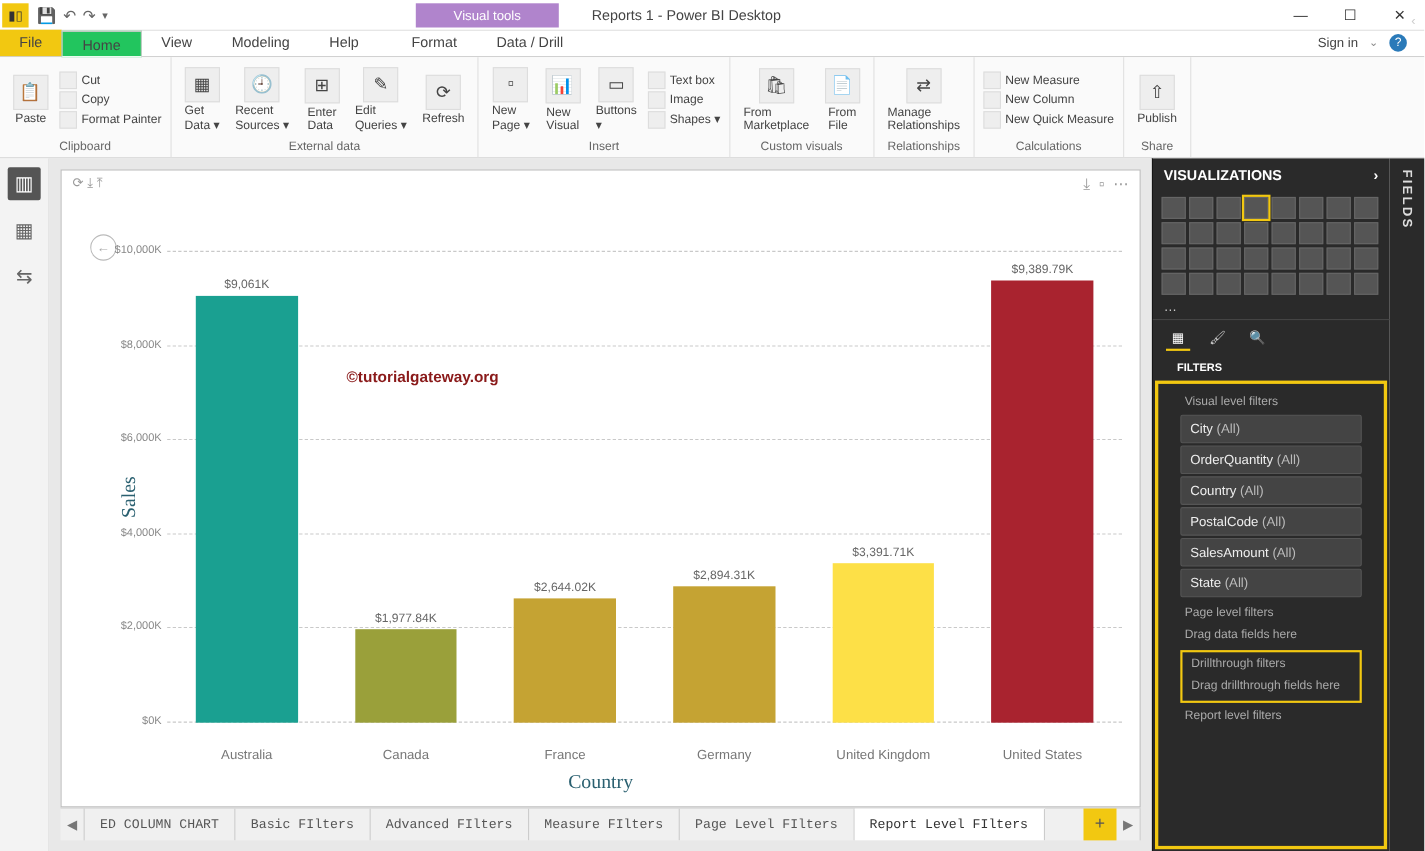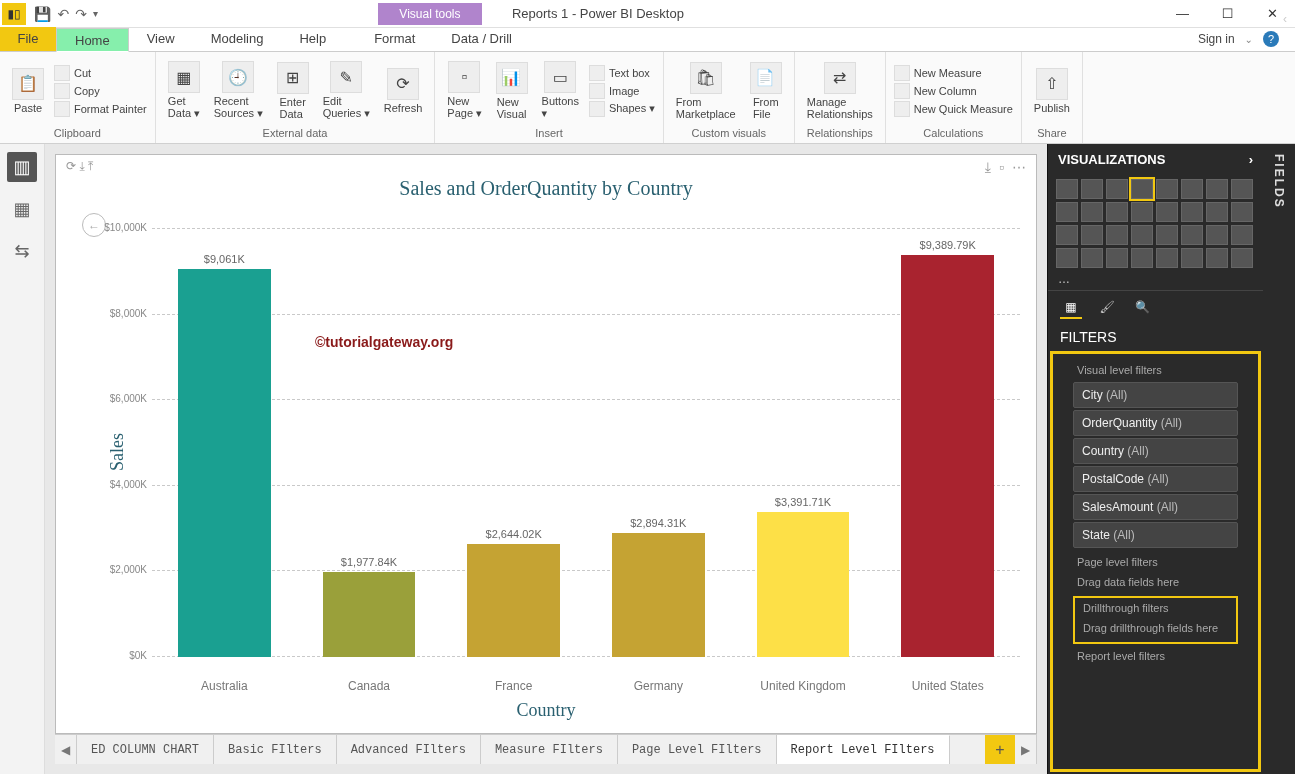--- a/index.html
+++ b/index.html
@@ -3,30 +3,30 @@
 <meta charset="utf-8">
 <style>
 * { box-sizing: border-box; margin: 0; padding: 0; font-family: "Segoe UI", Tahoma, sans-serif; }
 body { width: 1295px; height: 774px; background: #fff; font-size: 12px; color: #333; overflow: hidden; }
 
 
 .titlebar { height: 28px; background: #fff; display: flex; align-items: center; border-bottom: 1px solid #e0e0e0; }
 .titlebar .yellow { width: 24px; height: 22px; background: #f2c811; display:flex; align-items:center; justify-content:center; margin-left:2px; }
 .titlebar .qat { display:flex; gap:6px; margin-left:8px; align-items:center; }
 .titlebar .qat span { color:#666; font-size:14px; cursor:default; }
-.titlebar .vt { margin-left: 280px; width:104px; background:#b084cc; color:#fff; text-align:center; height:22px; line-height:22px; font-size:12px; }
+.titlebar .vt { margin-left: 280px; width:130px; background:#b084cc; color:#fff; text-align:center; height:22px; line-height:22px; font-size:12px; }
 .titlebar .title { margin-left: 30px; color:#444; font-size:13px; }
 .titlebar .wincontrols { margin-left:auto; display:flex; }
 .titlebar .wincontrols div { width:45px; height:28px; display:flex; align-items:center; justify-content:center; font-size:13px; color:#333;}
 
 
 .menutabs { height: 24px; display:flex; align-items:flex-end; border-bottom:1px solid #ccc; }
 .menutabs .filetab { width:56px; background:#f2c811; color:#444; height:24px; line-height:24px; text-align:center; font-size:13px; }
 .menutabs .tab { padding:0 18px; height:24px; line-height:24px; font-size:13px; color:#444; }
-.menutabs .tab.active { border:1px solid #ccc; border-bottom:1px solid #fff; background:#86efac; margin-bottom:-1px; }
+.menutabs .tab.active { border:1px solid #ccc; border-bottom:1px solid #fff; background:#22c55e; margin-bottom:-1px; }
 
 
 .ribbon { height: 92px; display:flex; background:#fafafa; border-bottom:1px solid #d0d0d0; }
 .ribbon-group { border-right:1px solid #e0e0e0; display:flex; flex-direction:column; padding:2px 8px; }
 .ribbon-group .items { flex:1; display:flex; align-items:center; gap:6px; }
 .ribbon-group .label { text-align:center; font-size:11px; color:#666; padding-bottom:2px; }
 .rbtn-lg { display:flex; flex-direction:column; align-items:center; gap:2px; font-size:11px; color:#444; padding:2px 4px; }
 .rbtn-lg .ico { width:32px; height:32px; background:#eee; border:1px solid #ddd; display:flex; align-items:center; justify-content:center; font-size:16px; }
 .rbtn-sm-col { display:flex; flex-direction:column; gap:2px; font-size:11px; color:#444;}
 .rbtn-sm { display:flex; align-items:center; gap:4px; }
@@ -74,21 +74,21 @@
 .fields-collapsed { width:32px; background:#2a2a2a; color:#999; display:flex; align-items:flex-start; justify-content:center; padding-top:10px; }
 .fields-collapsed .vtext { writing-mode: vertical-rl; letter-spacing:2px; font-size:12px; color:#ddd; font-weight:bold;}
 .panel-header { padding:8px 10px; font-weight:bold; color:#fff; display:flex; justify-content:space-between; align-items:center; font-size:13px;}
 .viz-grid { padding:4px 8px; display:grid; grid-template-columns: repeat(8, 22px); grid-auto-rows:20px; gap:3px; }
 .viz-grid .vz { background:#555; border:1px solid #666; }
 .viz-grid .vz.sel { outline:2px solid #f2c811; }
 .more { padding:0 10px 4px; color:#ccc; }
 .mode-tabs { display:flex; gap:14px; padding:6px 12px 2px; border-top:1px solid #444;}
 .mode-tabs .mt { width:22px; height:22px; border-bottom:2px solid transparent; display:flex; align-items:center; justify-content:center; color:#ccc; }
 .mode-tabs .mt.active { border-bottom:2px solid #f2c811; color:#fff; }
-.filters-title { padding:8px 12px 6px; font-weight:normal; color:#fff; font-size:14px; }
+.filters-title { padding:8px 22px 6px; font-weight:bold; color:#fff; font-size:10px; }
 .filters-box { border:3px solid #f2c811; margin:0 2px 2px; padding:4px 20px 6px; flex:1; overflow:auto; display:flex; flex-direction:column; gap:0px;}
 .section-label { font-size:11px; color:#aaa; padding:6px 4px 4px; }
 .filter-card { background:#444; border:1px solid #555; border-radius:2px; padding:5px 8px; margin:2px 0; font-size:12px; color:#eee; }
 .filter-card .v { color:#bbb; }
 .drag-hint { font-size:11px; color:#aaa; padding:4px; }
 .inner-box { border:2px solid #f2c811; margin-top:4px; padding:4px;}
 </style>
 </head>
 <body>
 
@@ -277,21 +277,20 @@
 
   <div class="canvas-wrap">
     <div class="canvas">
       <div class="canvas-top-icons">⟳ ⤓ ⤒</div>
       <div class="canvas-top-icons-r">
         <span>⤓</span>
         <span>▫</span>
         <span>⋯</span>
       </div>
       <div class="chart">
-        <div class="chart-title">Sales and OrderQuantity by Country</div>
         <div class="back-circle">←</div>
         <div class="ylabel">Sales</div>
         <div class="plot" id="plot">
             <div class="grid-line" style="bottom: 0%;">
               <span>$0K</span>
             </div>
             <div class="grid-line" style="bottom: 20%;">
               <span>$2,000K</span>
             </div>
             <div class="grid-line" style="bottom: 40%;">

